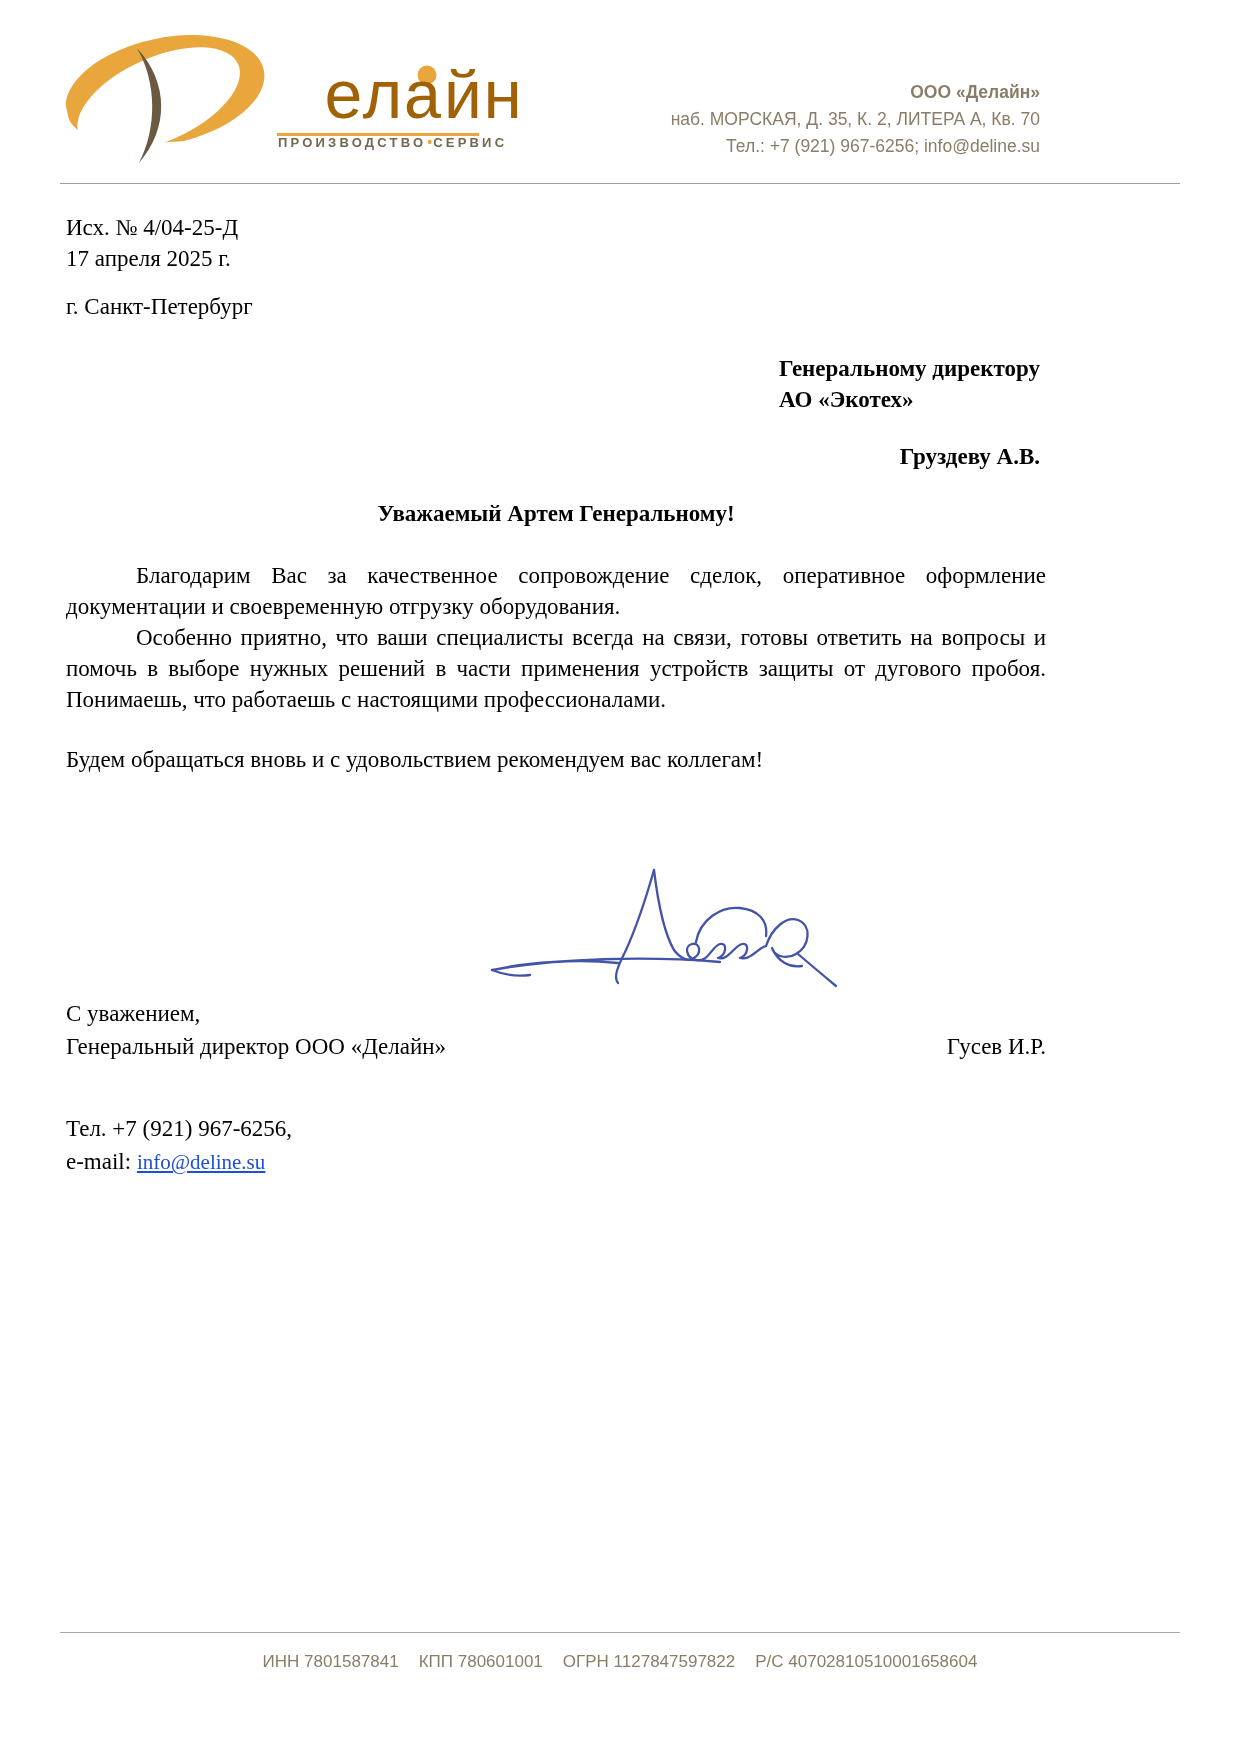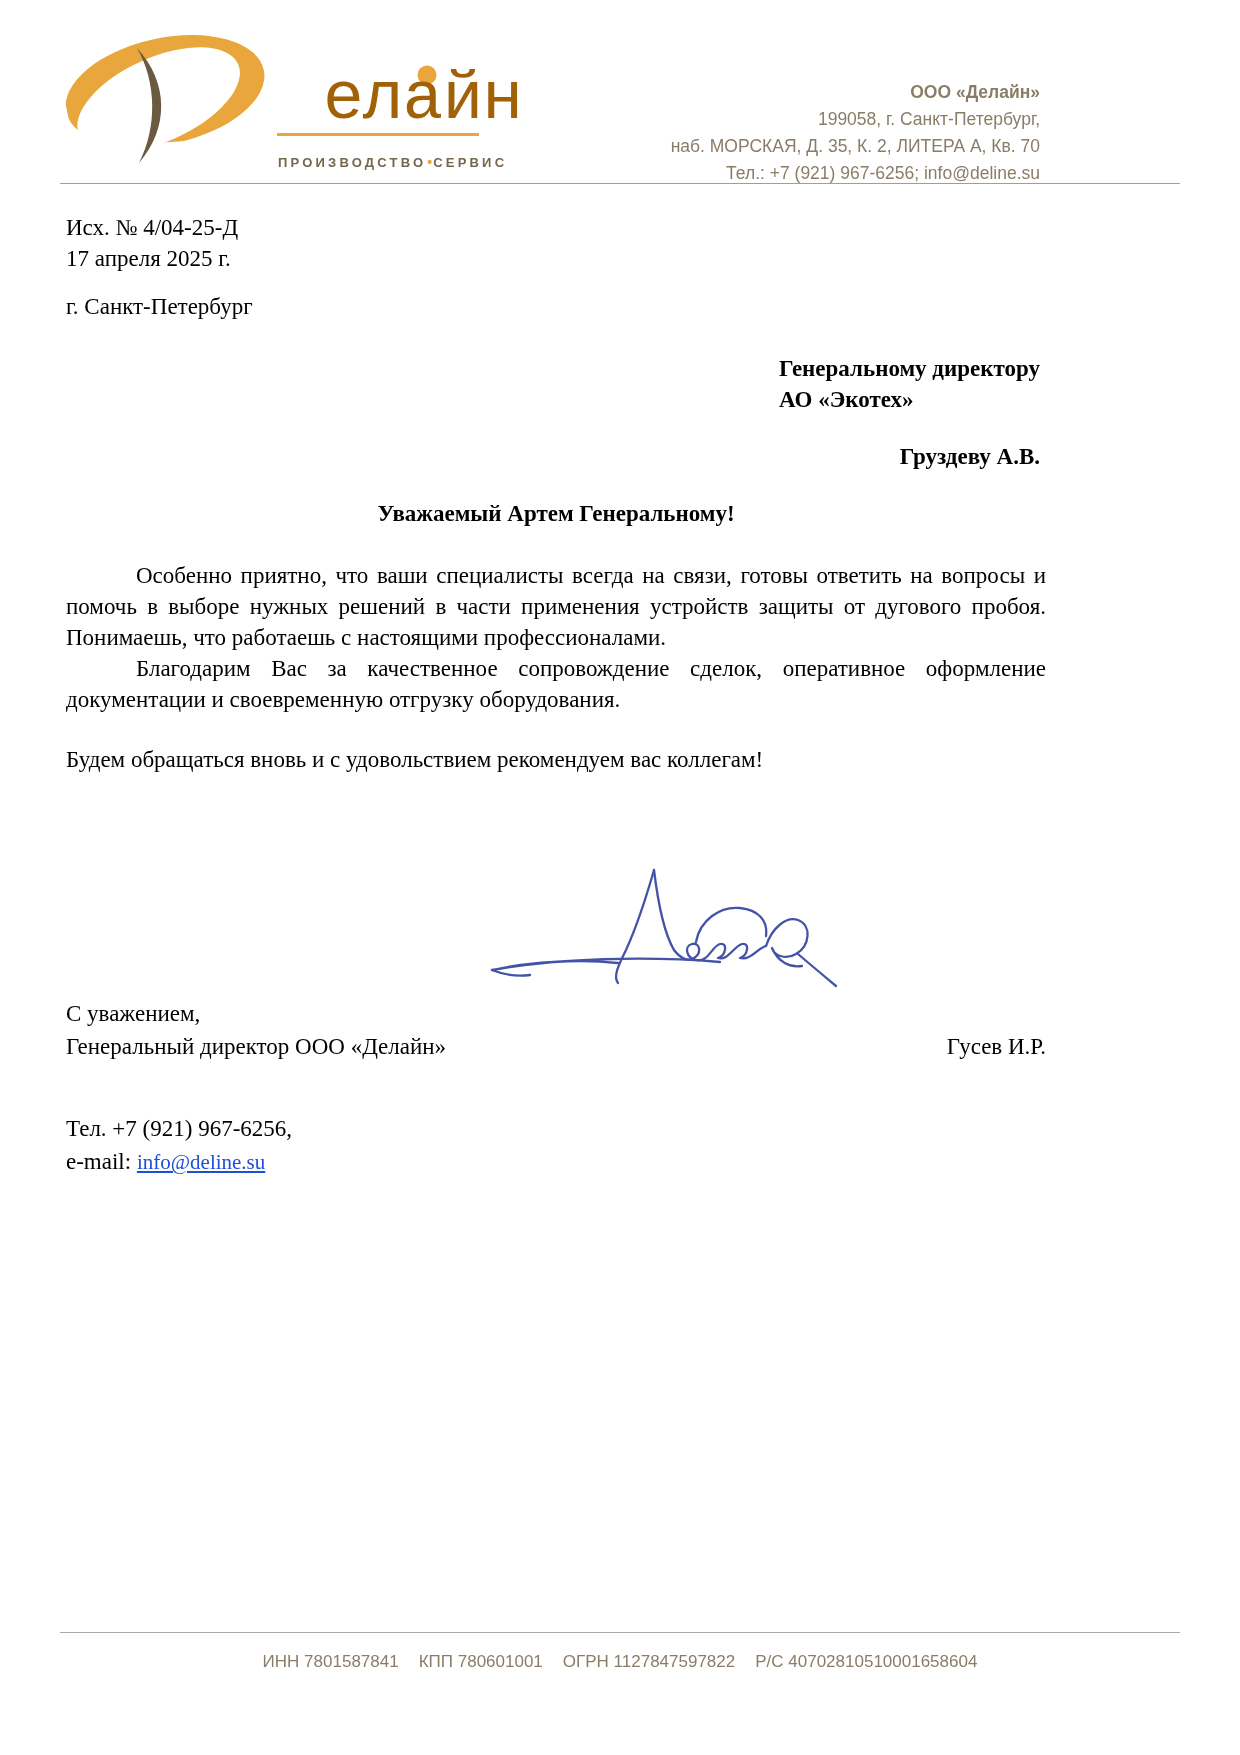--- a/index.html
+++ b/index.html
@@ -11,21 +11,21 @@
   
   .logo { position:absolute; left:65px; top:22px; width:420px; height:150px; }
   .logo-svg { position:absolute; left:0; top:0; }
   .logo-wordmark {
     position:absolute; left:210px; top:44px;
     font-family:Liberation Mono, monospace; font-size:68px; line-height:68px;
     color:#a16207; letter-spacing:-1px;margin-left:48px;
   }
   .logo-underline { position:absolute; left:212px; top:111px; width:202px; height:3px; background:#E8A63C; }
   .logo-tagline {
-    position:absolute; left:213px; top:132px; width:210px;
+    position:absolute; left:213px; top:112px; width:210px;
     font-family:"Liberation Sans", sans-serif; font-size:13px; font-weight:700;
     letter-spacing:3.2px; color:#75664C; white-space:nowrap;
   }
   .logo-tagline .sep { color:#E8A63C; font-size:14px; letter-spacing:0; padding:0 1px; }
 
   .company {
     position:absolute; top:79px; right:200px; text-align:right;
     font-family:Liberation Sans, sans-serif; font-size:17.5px; line-height:27px;
     color:#8A7D67; white-space:nowrap;
   }
@@ -90,21 +90,20 @@
 
       <circle cx="362" cy="53" r="9.5" fill="#E8A63C"></circle>
     </svg>
     <div class="logo-wordmark">елайн</div>
     <div class="logo-underline"></div>
     <div class="logo-tagline"><span>ПРОИЗВОДСТВО</span><span class="sep">•</span><span>СЕРВИС</span></div>
   </div>
 
   <div class="company">
     <div class="cname">ООО «Делайн»</div>
-    <div>199058, г. Санкт-Петербург,</div>
     <div>наб. МОРСКАЯ, Д. 35, К. 2, ЛИТЕРА А, Кв. 70</div>
     <div>Тел.: +7 (921) 967-6256; info@deline.su</div>
   </div>
 
   <div class="divider top"></div>
 
   <div class="ref-block serif23">
     <div>Исх. № 4/04-25-Д</div>
     <div>17 апреля 2025 г.</div>
   </div>
@@ -112,22 +111,22 @@
 
   <div class="addressee serif23">
     <div>Генеральному директору</div>
     <div>АО «Экотех»</div>
   </div>
   <div class="addressee-name serif23">Груздеву А.В.</div>
 
   <div class="salutation serif23">Уважаемый Артем Генеральному!</div>
 
   <div class="bodytext serif23">
+    <p>Благодарим Вас за качественное сопровождение сделок, оперативное оформление документации и своевременную отгрузку оборудования.</p>
     <p>Особенно приятно, что ваши специалисты всегда на связи, готовы ответить на вопросы и помочь в выборе нужных решений в части применения устройств защиты от дугового пробоя. Понимаешь, что работаешь с настоящими профессионалами.</p>
-    <p>Благодарим Вас за качественное сопровождение сделок, оперативное оформление документации и своевременную отгрузку оборудования.</p>
   </div>
   <div class="p-noindent serif23">Будем обращаться вновь и с удовольствием рекомендуем вас коллегам!</div>
 
   <div class="signature-wrap">
     <svg width="410" height="130" viewBox="0 0 410 130" fill="none" stroke="#4353A8" stroke-width="2.3" stroke-linecap="round" stroke-linejoin="round">
       <path d="M 186,12 C 178,40 168,70 158,92 C 150,108 145,119 150,125"></path>
       <path d="M 186,12 C 190,45 196,75 206,92"></path>
       <path d="M 206,92 C 212,100 220,104 226,100 C 234,95 232,84 224,86 C 216,88 218,100 228,102 C 240,105 244,88 252,86 C 260,84 258,98 250,100 C 260,103 266,88 274,86 C 282,84 280,98 272,100 C 282,103 290,90 298,88"></path>
       <path d="M 228,84 C 232,62 252,48 272,50 C 290,52 300,62 298,78"></path>
       <path d="M 298,88 C 304,70 318,58 330,62 C 344,67 342,88 328,96 C 318,102 306,98 304,90 C 310,104 322,110 334,108"></path>

